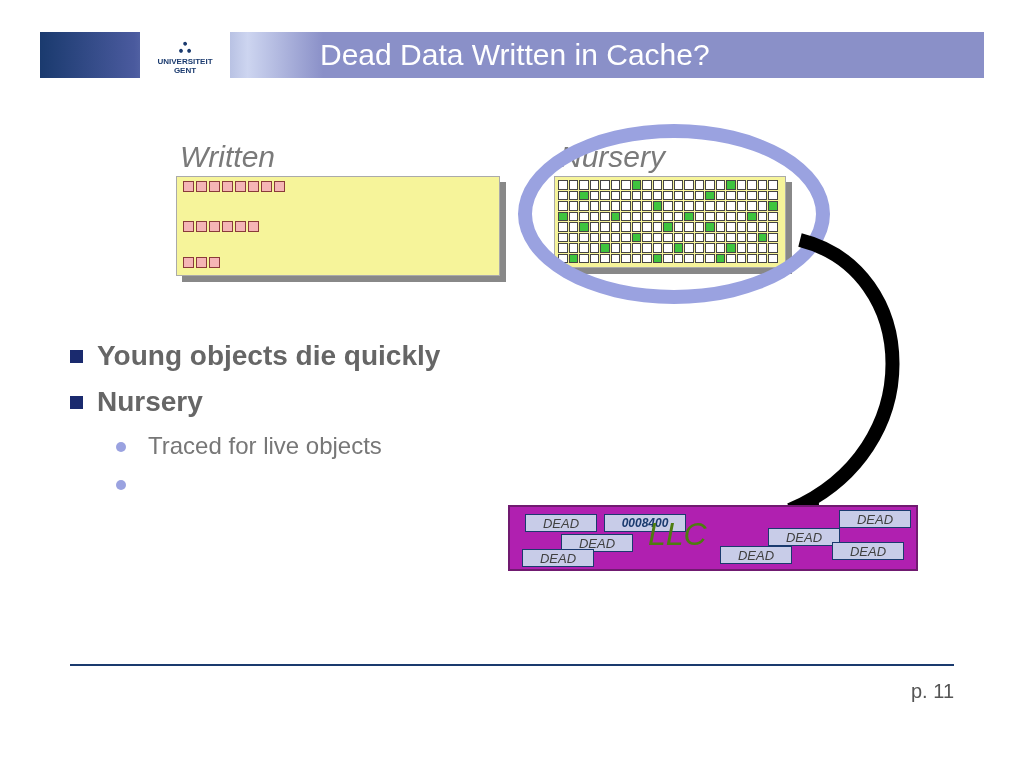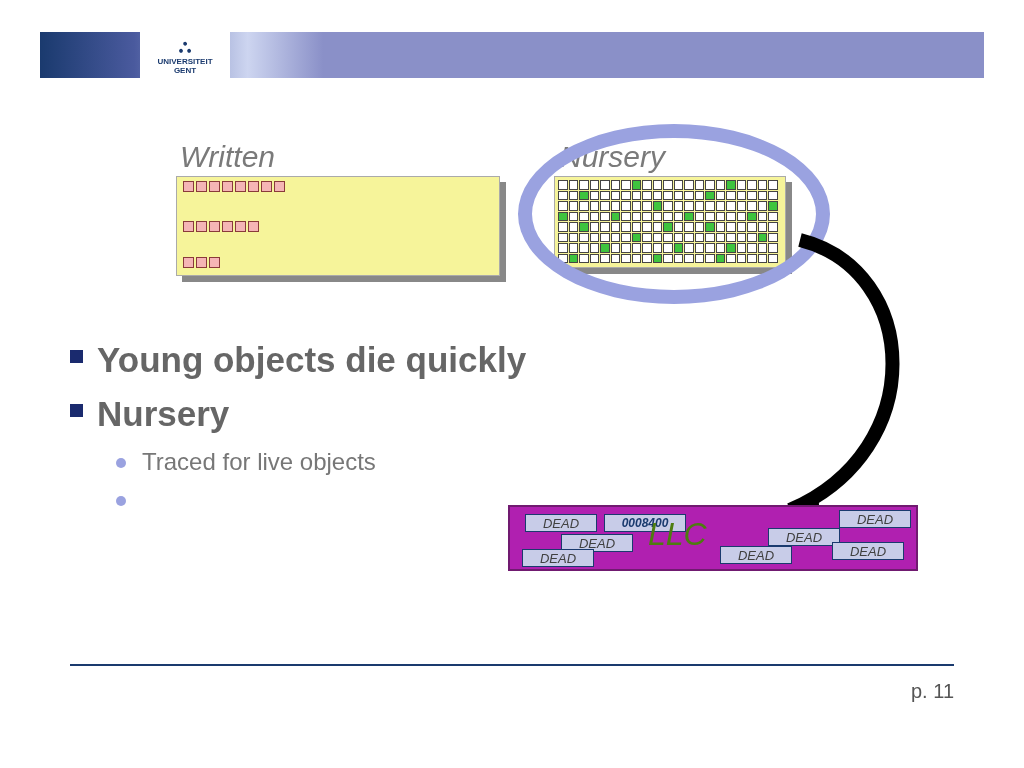--- a/index.html
+++ b/index.html
@@ -70,26 +70,26 @@
     border:14px solid #9aa2e0;
     border-radius:50%;
   }
 
   .bullets {
     position:absolute; left:70px; top:340px; width:520px;
     color:#555;
   }
   .bullets .l1 {
     display:flex; align-items:flex-start; gap:14px;
-    font-size:35px; font-weight:bold; color:#666;
+    font-size:28px; font-weight:bold; color:#666;
     margin-bottom:14px;
   }
   .bullets .l1 .sq { width:13px; height:13px; background:#1a2a6e; margin-top:10px; flex-shrink:0; }
   .bullets .l2 {
-    display:flex; align-items:flex-start; gap:16px;
+    display:flex; align-items:flex-start; gap:22px;
     font-size:24px; color:#777; margin-left:46px; margin-bottom:10px;
   }
   .bullets .l2 .dot { width:10px; height:10px; border-radius:50%; background:#9aa2e0; margin-top:10px; flex-shrink:0; }
 
   .llc-box {
     position:absolute; left:508px; top:505px;
     width:410px; height:66px;
     background:#b020b0; border:2px solid #701a70;
   }
   .llc-label {
@@ -123,20 +123,21 @@
 </style>
 </head>
 <body>
 
 <div class="header-bar">
   <div class="header-logo">
     <span style="font-size:18px;">⛬</span>
     <span>UNIVERSITEIT</span>
     <span>GENT</span>
   </div>
+  <div class="header-title">Dead Data Written in Cache?</div>
 </div>
 
 <div class="mature-label">Written</div>
 <div class="nursery-label">Nursery</div>
 
 <div class="shadow mature-shadow"></div>
 <div class="mature-box">
   <div class="row r1">
       <div class="cell"></div>
       <div class="cell"></div>

